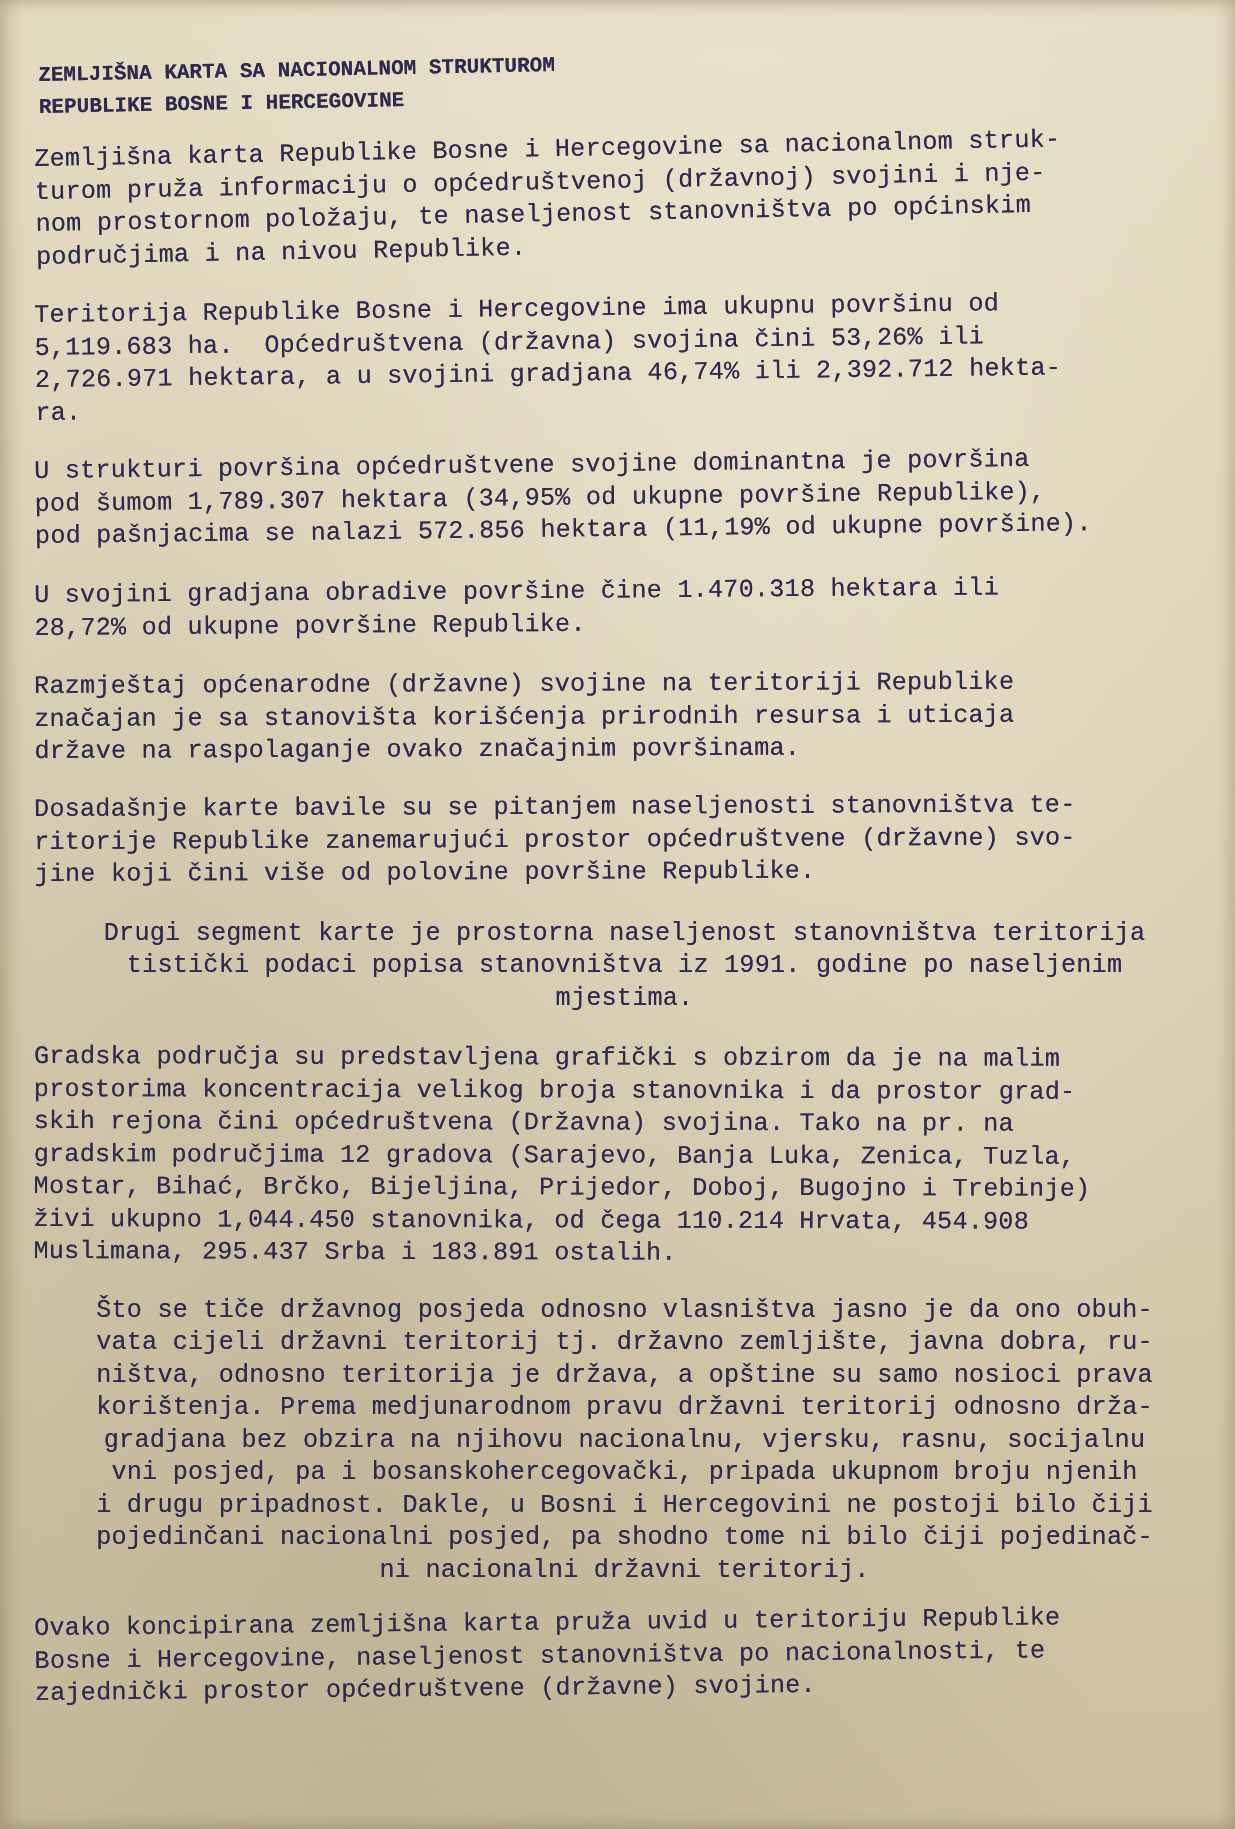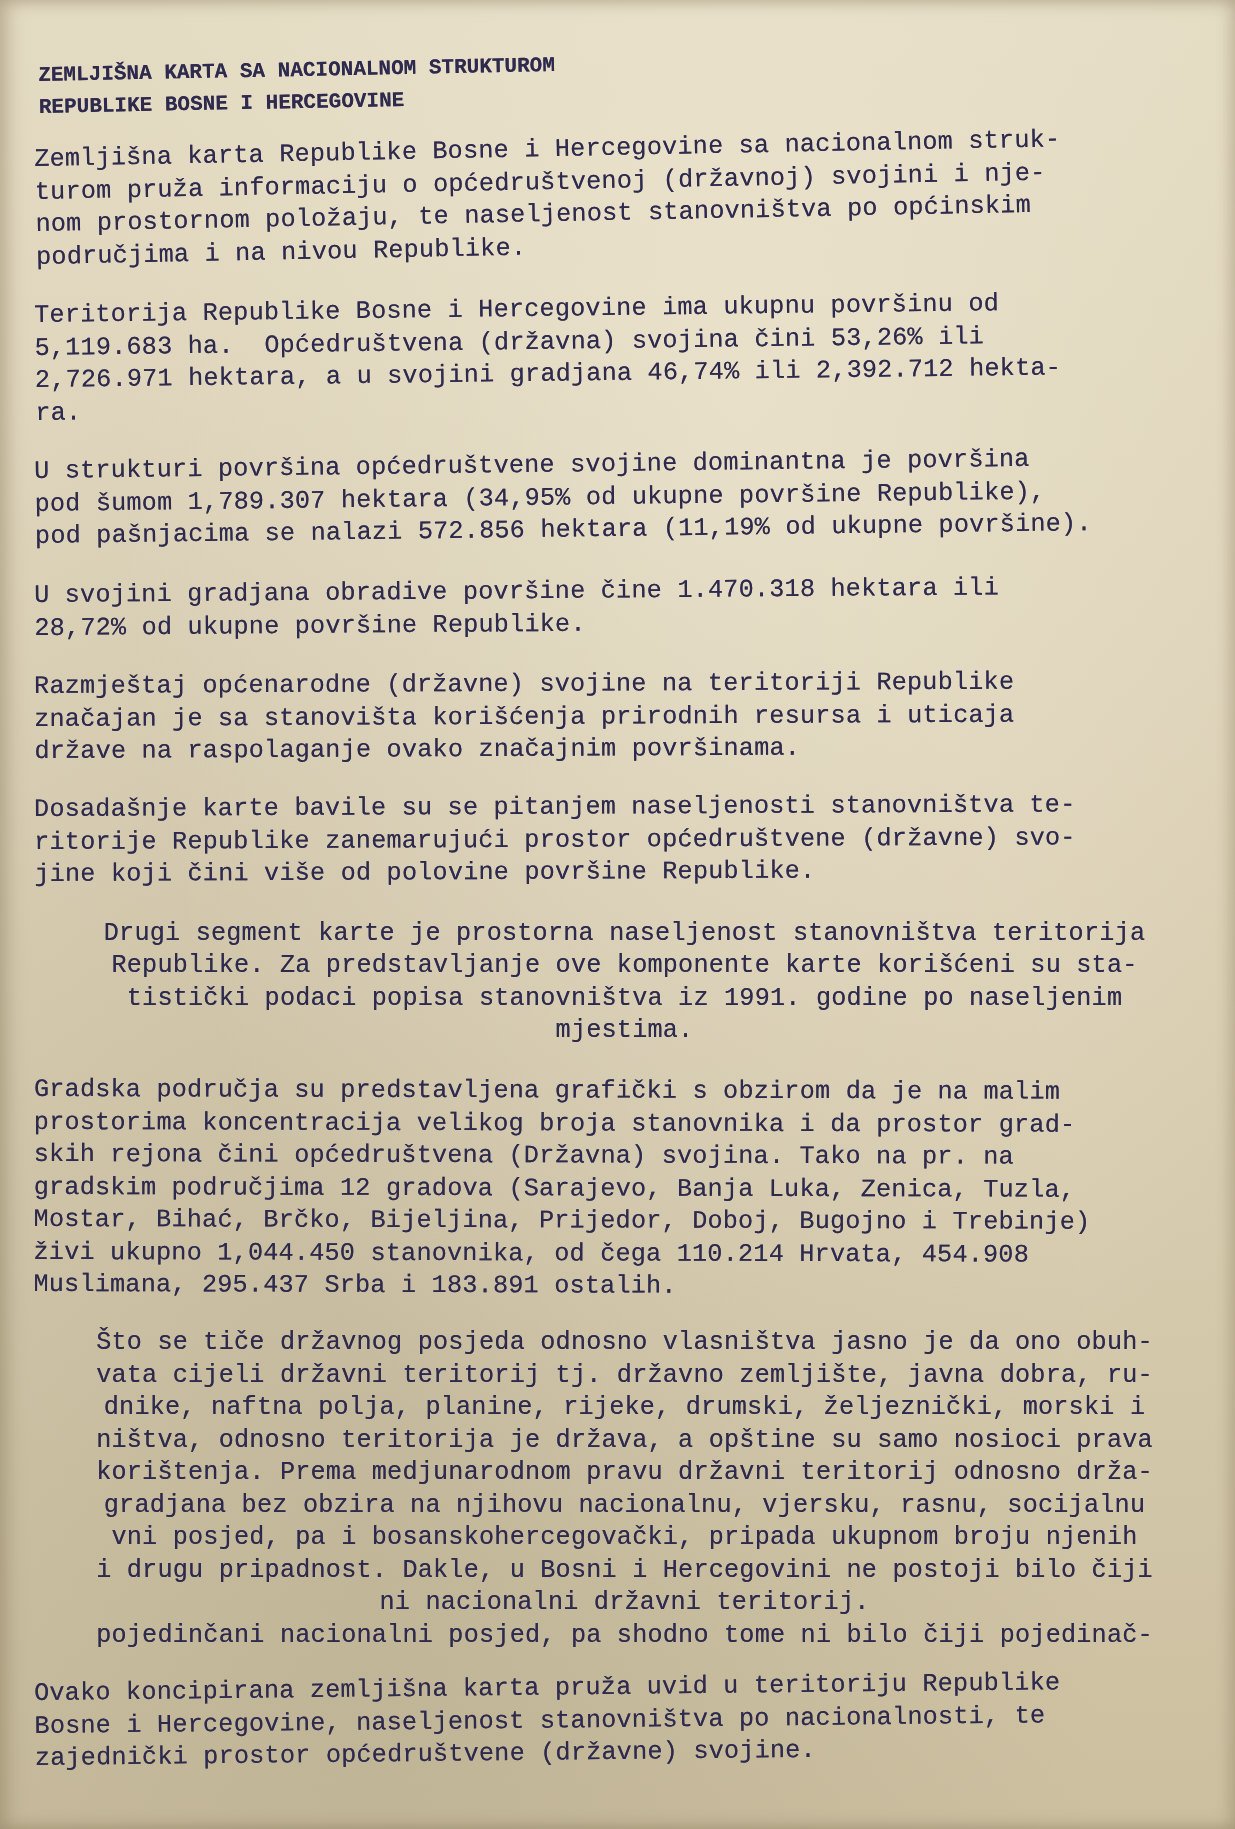--- a/index.html
+++ b/index.html
@@ -101,46 +101,44 @@
     </div>
 
     <div class="para tilt-4">
       <span class="line">Dosadašnje karte bavile su se pitanjem naseljenosti stanovništva te-</span>
       <span class="line">ritorije Republike zanemarujući prostor općedruštvene (državne) svo-</span>
       <span class="line">jine koji čini više od polovine površine Republike.</span>
     </div>
 
     <div class="para tilt-5">
       <span class="line">Drugi segment karte je prostorna naseljenost stanovništva teritorija</span>
-      <span class="line">Republike. Za predstavljanje ove komponente karte korišćeni su sta-</span>
       <span class="line">tistički podaci popisa stanovništva iz 1991. godine po naseljenim</span>
       <span class="line">mjestima.</span>
     </div>
 
     <div class="para tilt-6">
       <span class="line">Gradska područja su predstavljena grafički s obzirom da je na malim</span>
       <span class="line">prostorima koncentracija velikog broja stanovnika i da prostor grad-</span>
       <span class="line">skih rejona čini općedruštvena (Državna) svojina. Tako na pr. na</span>
       <span class="line">gradskim područjima 12 gradova (Sarajevo, Banja Luka, Zenica, Tuzla,</span>
       <span class="line">Mostar, Bihać, Brčko, Bijeljina, Prijedor, Doboj, Bugojno i Trebinje)</span>
       <span class="line">živi ukupno 1,044.450 stanovnika, od čega 110.214 Hrvata, 454.908</span>
       <span class="line">Muslimana, 295.437 Srba i 183.891 ostalih.</span>
     </div>
 
     <div class="para tilt-5">
       <span class="line">Što se tiče državnog posjeda odnosno vlasništva jasno je da ono obuh-</span>
       <span class="line">vata cijeli državni teritorij tj. državno zemljište, javna dobra, ru-</span>
-      <span class="line">dnike, naftna polja, planine, rijeke, drumski, željeznički, morski i</span>
       <span class="line">ništva, odnosno teritorija je država, a opštine su samo nosioci prava</span>
       <span class="line">korištenja. Prema medjunarodnom pravu državni teritorij odnosno drža-</span>
       <span class="line">gradjana bez obzira na njihovu nacionalnu, vjersku, rasnu, socijalnu</span>
       <span class="line">vni posjed, pa i bosanskohercegovački, pripada ukupnom broju njenih</span>
       <span class="line">i drugu pripadnost. Dakle, u Bosni i Hercegovini ne postoji bilo čiji</span>
+      <span class="line">pojedinčani nacionalni posjed, pa shodno tome ni bilo čiji pojedinač-</span>
       <span class="line">ni nacionalni državni teritorij.</span>
-      <span class="line">pojedinčani nacionalni posjed, pa shodno tome ni bilo čiji pojedinač-</span>
     </div>
 
     <div class="para tilt-7">
       <span class="line">Ovako koncipirana zemljišna karta pruža uvid u teritoriju Republike</span>
       <span class="line">Bosne i Hercegovine, naseljenost stanovništva po nacionalnosti, te</span>
       <span class="line">zajednički prostor općedruštvene (državne) svojine.</span>
     </div>
 
   </div>
 </div>

